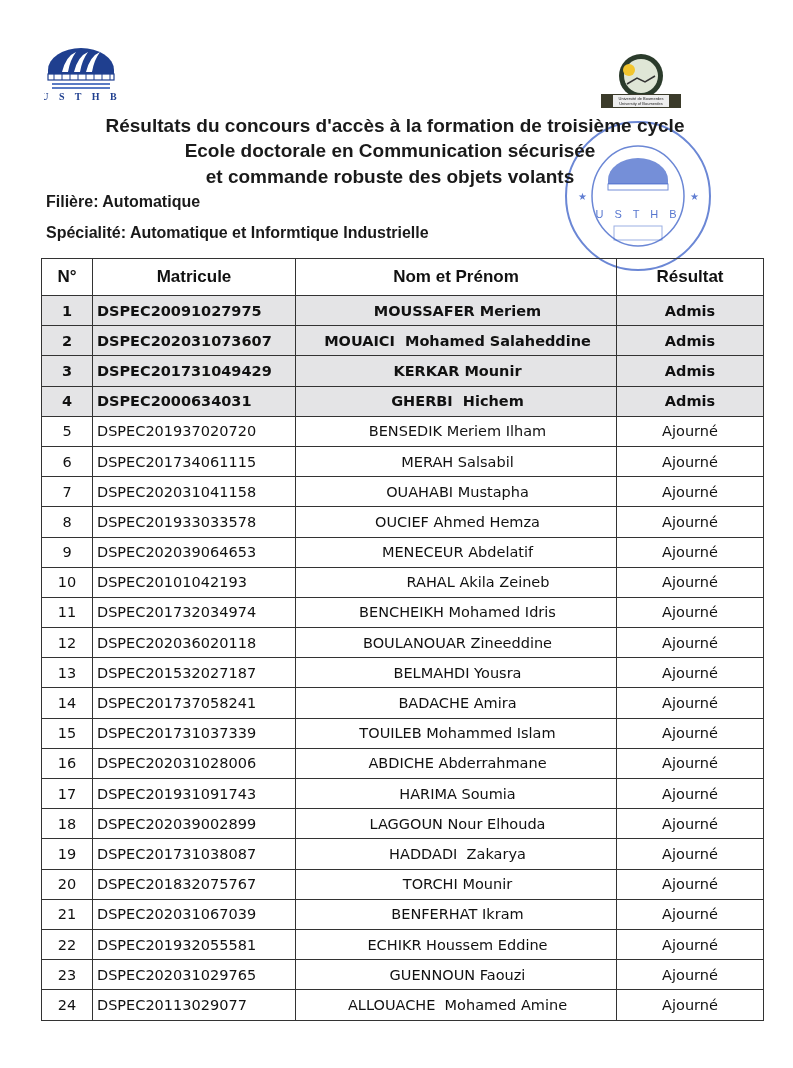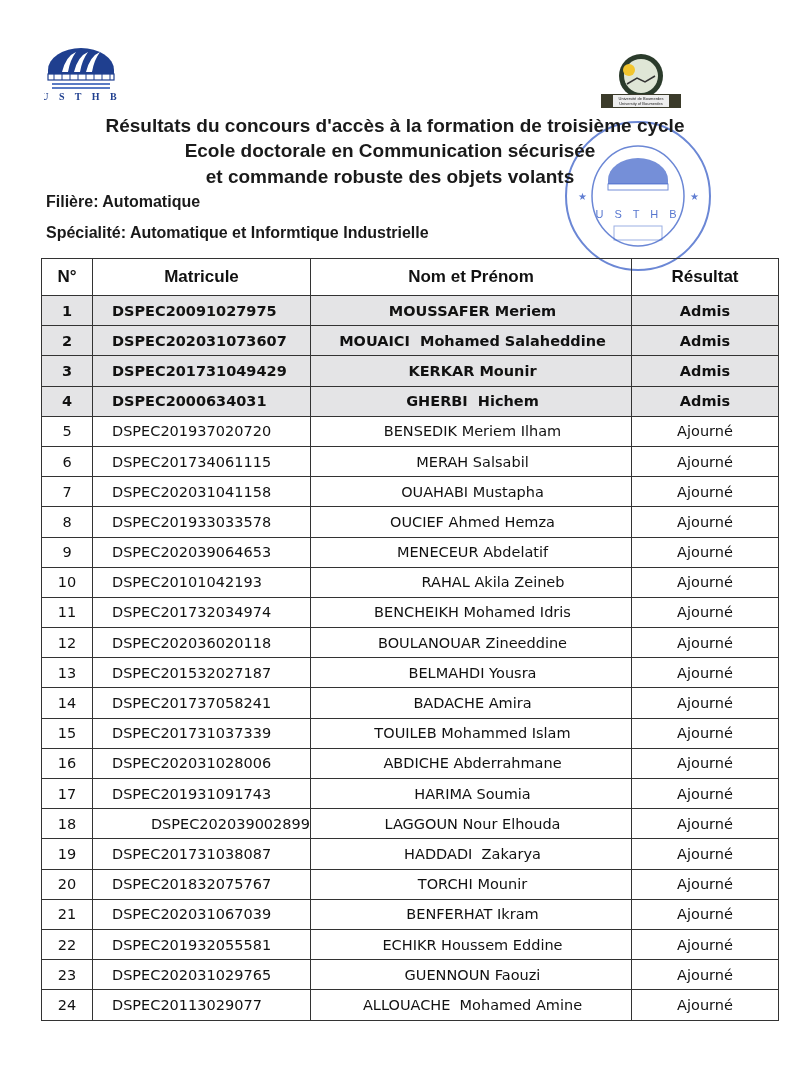--- a/index.html
+++ b/index.html
@@ -12,21 +12,21 @@
   .t2 { top:140px; }
   .t3 { top:166px; }
   .meta { position:absolute; left:46px; font-weight:bold; font-size:16px; color:#1a1a1a; }
   .m1 { top:193px; }
   .m2 { top:224px; }
   table { position:absolute; left:41px; top:258px; border-collapse:collapse; font-family:"DejaVu Sans", sans-serif; }
   th, td { border:1.5px solid #333; padding:0; }
   th { height:36px; font-family:"Liberation Sans", sans-serif; font-weight:bold; font-size:17px; }
   td { height:29.2px; font-size:14px; }
   .c-n { width:50px; text-align:center; }
-  .c-m { width:198px; text-align:left; padding-left:19px; }
+  .c-m { width:198px; text-align:left; padding-left:4px; }
   .c-name { width:276px; text-align:center; padding-left:3px; }
   .c-r { width:146px; text-align:center; }
   tr.admis td { background:#e4e4e6; font-weight:bold; }
   tr.ajourne td { background:#ffffff; font-weight:normal; }
   td.c-m, td.c-name, td.c-n, td.c-r { font-size:14.5px; }
 </style>
 </head>
 <body>
 
 <div class="logo-left">
@@ -189,21 +189,21 @@
         <td class="c-r" style="white-space: pre;">Ajourné</td>
       </tr>
       <tr class="ajourne">
         <td class="c-n" style="white-space: pre;">17</td>
         <td class="c-m" style="white-space: pre;">DSPEC201931091743</td>
         <td class="c-name" style="white-space: pre;">HARIMA Soumia</td>
         <td class="c-r" style="white-space: pre;">Ajourné</td>
       </tr>
       <tr class="ajourne">
         <td class="c-n" style="white-space: pre;">18</td>
-        <td class="c-m" style="white-space: pre; text-align: right;">DSPEC202039002899</td>
+        <td class="c-m" style="white-space: pre;">DSPEC202039002899</td>
         <td class="c-name" style="white-space: pre;">LAGGOUN Nour Elhouda</td>
         <td class="c-r" style="white-space: pre;">Ajourné</td>
       </tr>
       <tr class="ajourne">
         <td class="c-n" style="white-space: pre;">19</td>
         <td class="c-m" style="white-space: pre;">DSPEC201731038087</td>
         <td class="c-name" style="white-space: pre;">HADDADI  Zakarya</td>
         <td class="c-r" style="white-space: pre;">Ajourné</td>
       </tr>
       <tr class="ajourne">

